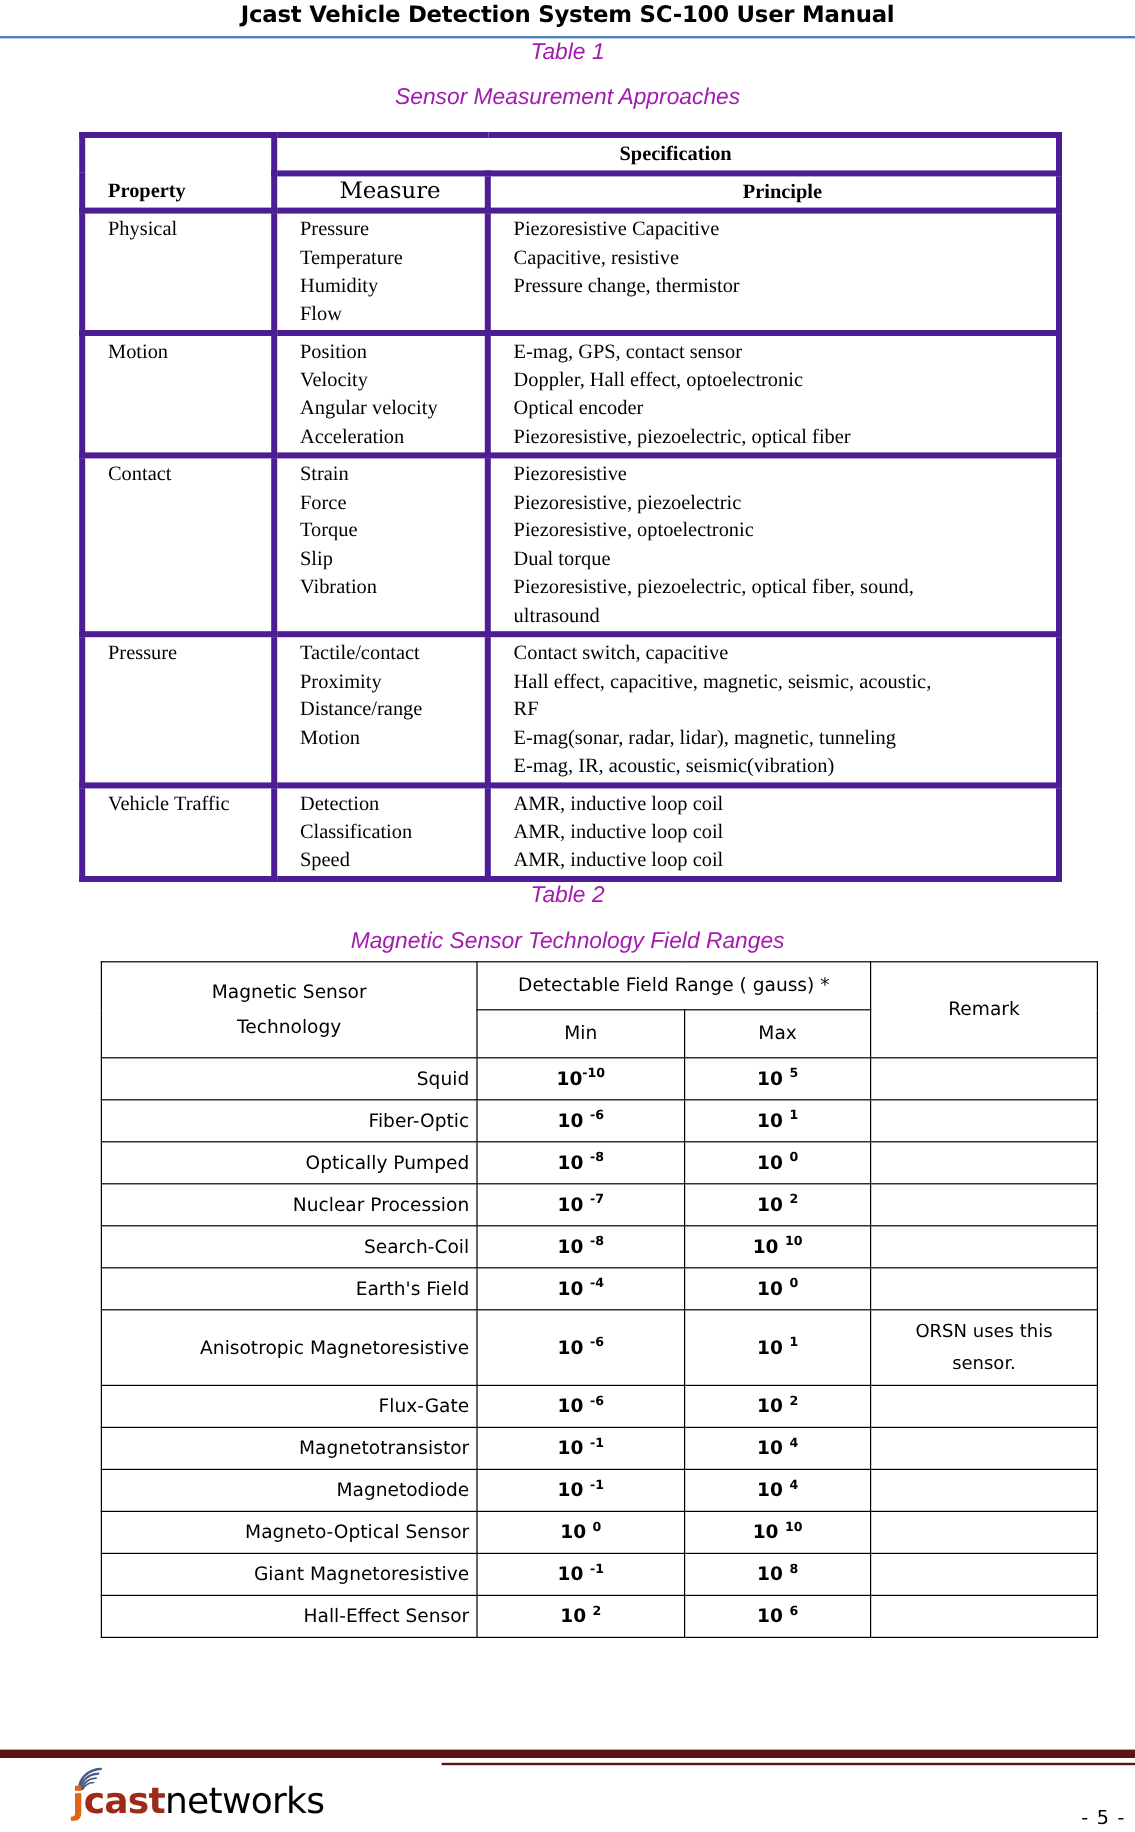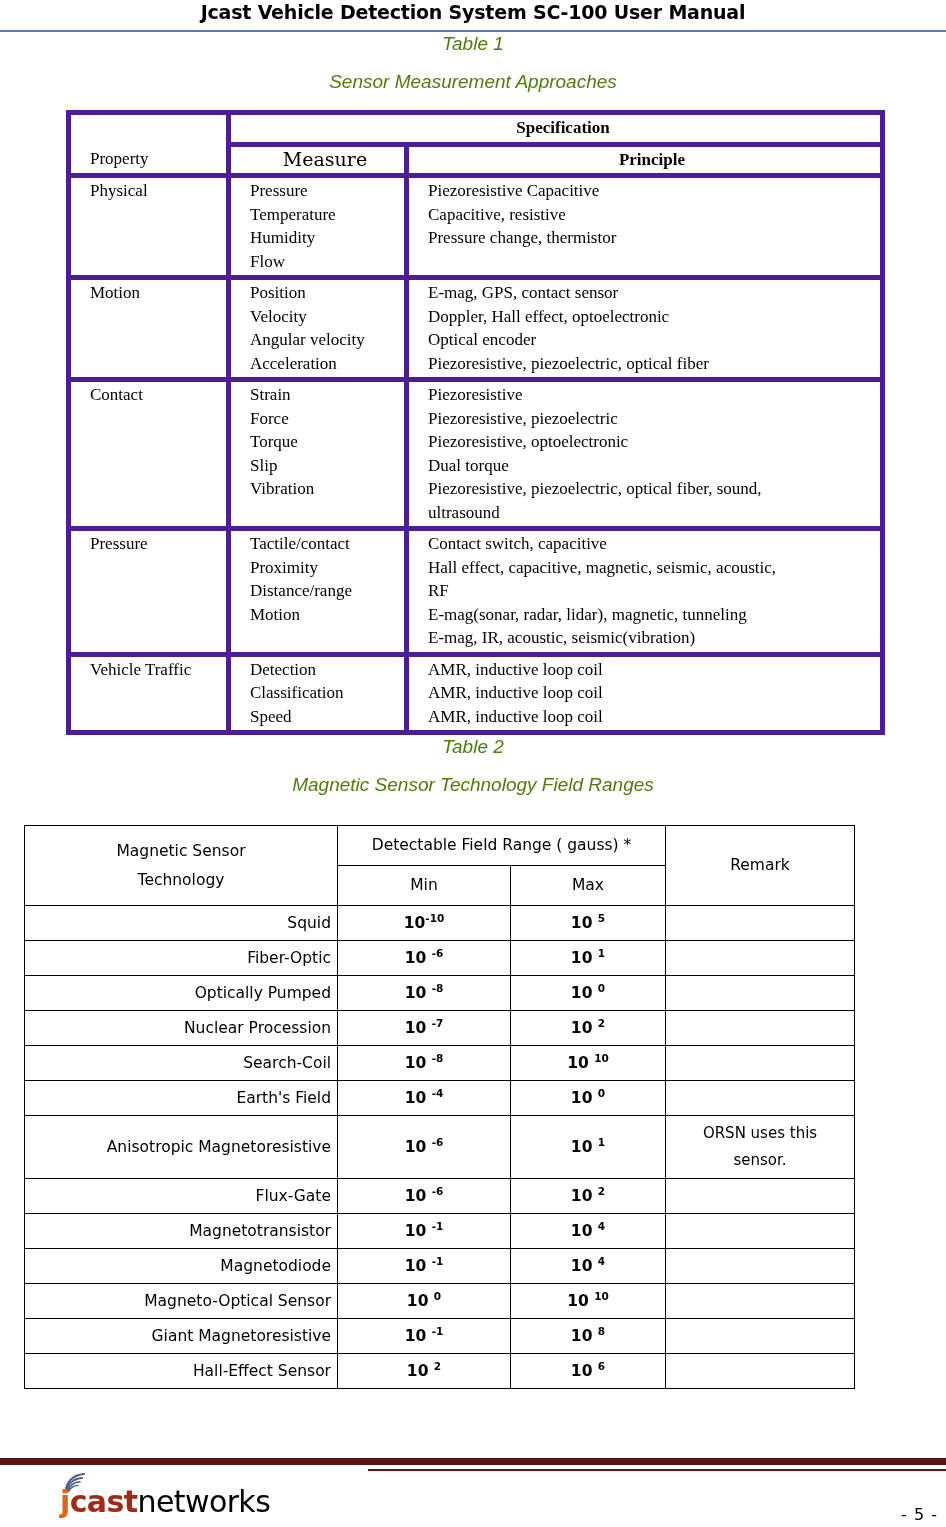--- a/index.html
+++ b/index.html
@@ -50,21 +50,21 @@
     left: 0;
     width: 946px;
   }
 
   .caption-block {
     text-align: center;
     font-family: "Liberation Sans", sans-serif;
     font-style: italic;
     font-size: 19px;
     line-height: 24px;
-    color: #4d7c0f;
+    color: #a21caf;
   }
   .caption-number { margin-top: 0; }
   .caption-title { margin-top: 14px; }
 
   
   .tbl1-wrap {
     margin-top: 16px;
     padding-left: 66px;
     padding-right: 0;
   }
@@ -82,41 +82,41 @@
     padding: 1px 4px 2px 19px;
     font-weight: normal;
     text-align: left;
   }
   table.t1 th.hdr-center {
     text-align: center;
     font-weight: bold;
     font-size: 17px;
   }
   table.t1 th.hdr-prop {
-    font-weight: normal;
+    font-weight: bold;
     vertical-align: bottom;
     font-size: 17px;
     padding-bottom: 3px;
   }
   table.t1 th.hdr-measure {
     text-align: center;
     font-weight: normal;
     font-size: 19px;
     font-family: "DejaVu Serif", serif;
     padding-bottom: 2px;
   }
   .t1-c1 { width: 160px; }
   .t1-c2 { width: 178px; }
   .t1-c3 { width: 476px; }
   .cellline { display: block; white-space: pre-wrap; }
 
   
   .tbl2-wrap {
-    margin-top: 28px;
-    padding-left: 24px;
+    margin-top: 4px;
+    padding-left: 84px;
   }
   table.t2 {
     border-collapse: collapse;
     width: 830px;
     table-layout: fixed;
     font-family: "DejaVu Sans", sans-serif;
     font-size: 15px;
   }
   table.t2 td, table.t2 th {
     border: 1px solid #000;

